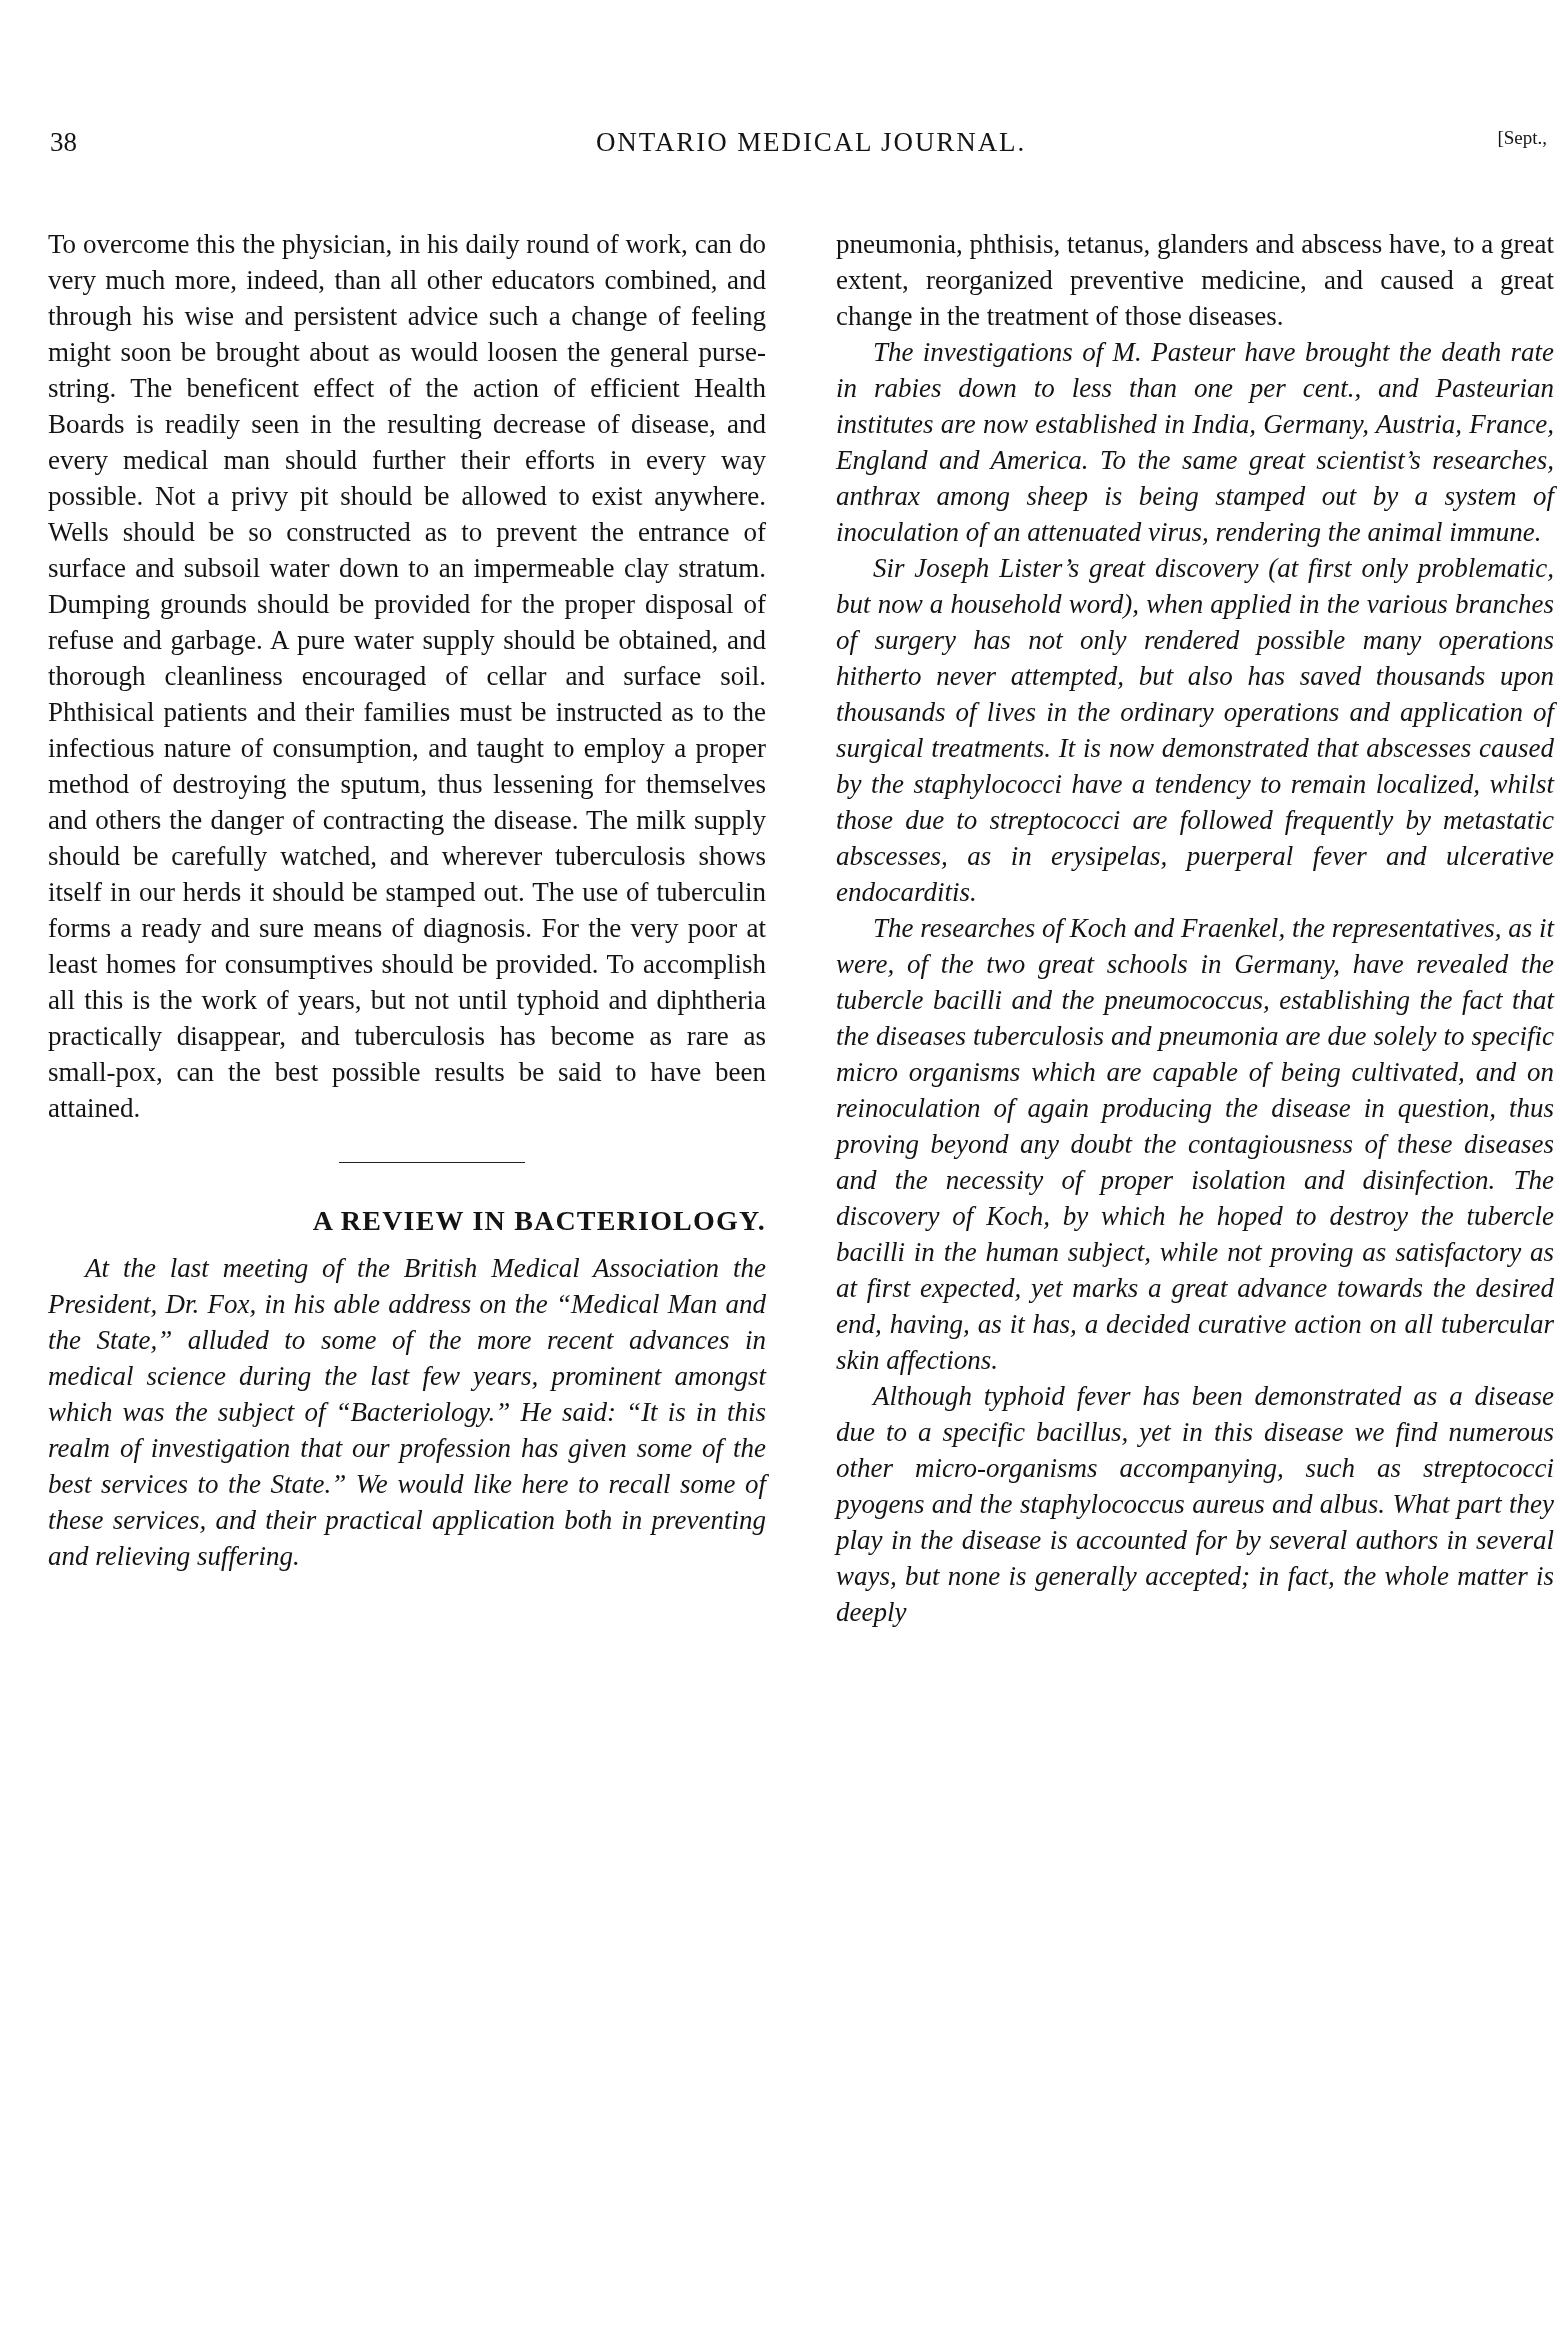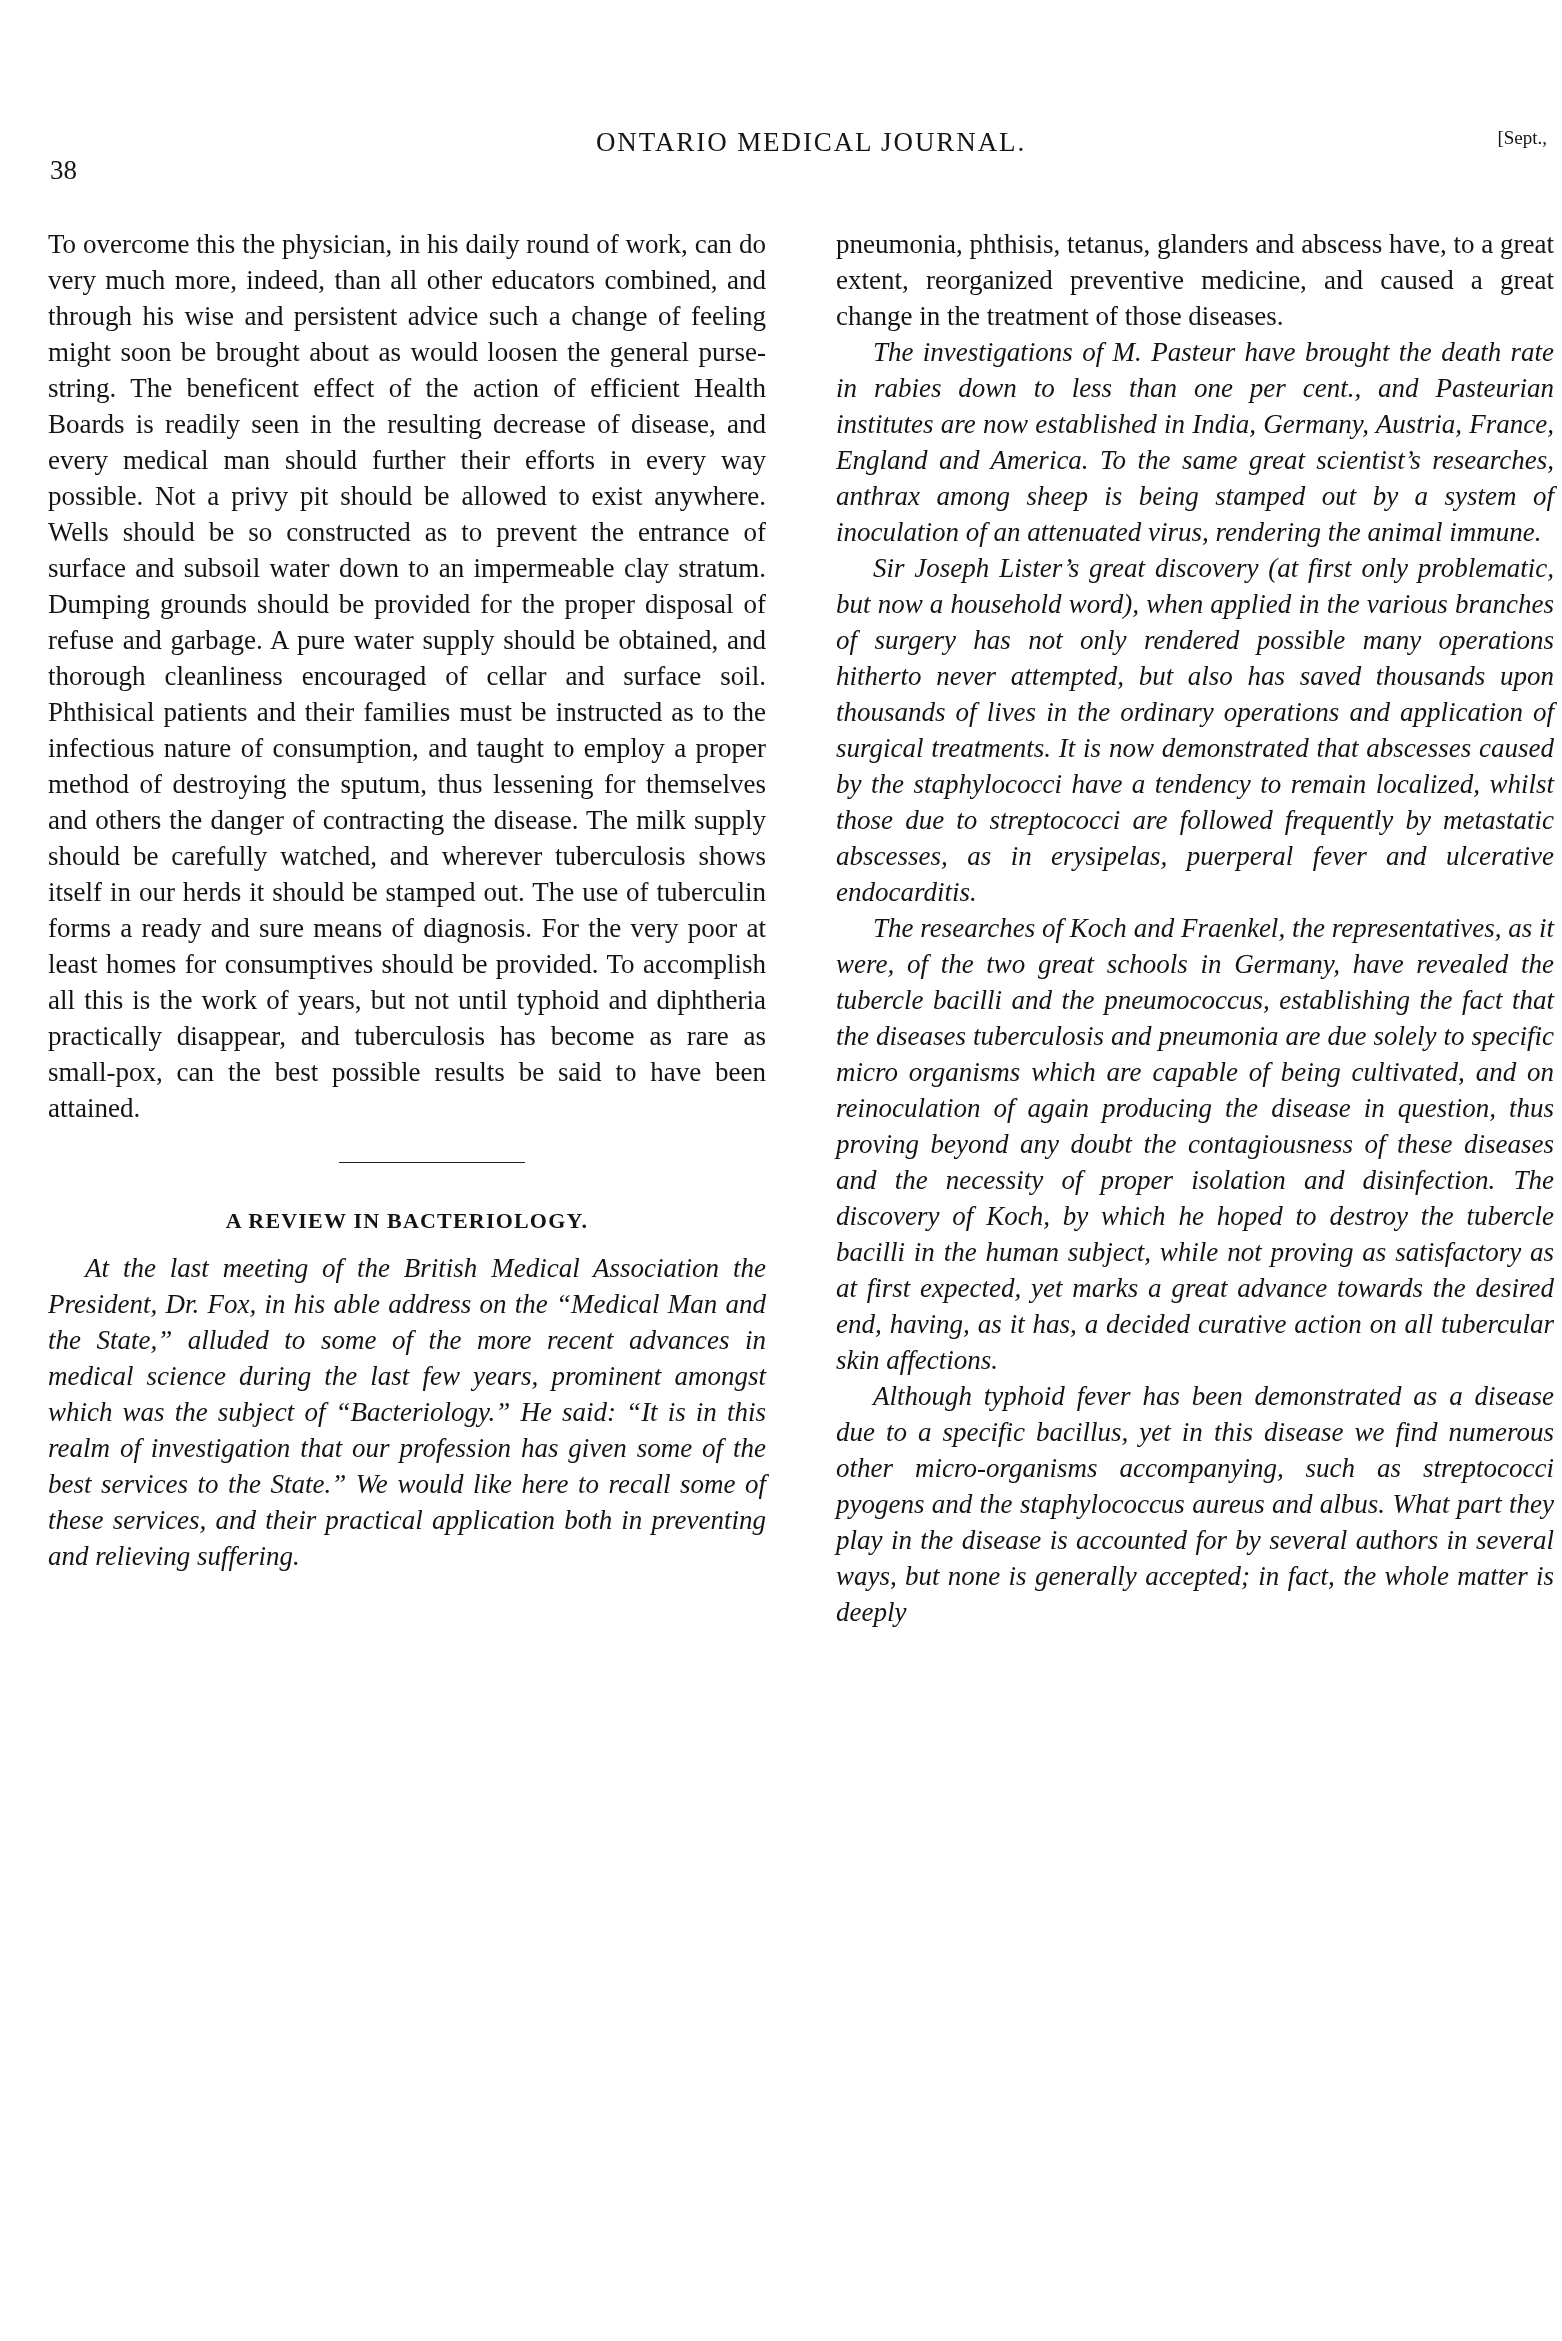--- a/index.html
+++ b/index.html
@@ -4,37 +4,37 @@
 <style>
   html, body { margin: 0; padding: 0; background: #ffffff; }
   body {
     width: 1562px; height: 2342px; position: relative; overflow: hidden;
     font-family: "Liberation Serif", "DejaVu Serif", serif;
     color: #141414;
   }
   .header {
     position: absolute; top: 127px; left: 50px; width: 1522px; height: 43px;
   }
-  .page-num { position: absolute; left: 0; top: 0; font-size: 27px; margin-top: 28px; }
+  .page-num { position: absolute; left: 0; top: 0; font-size: 27px; }
   .running-title { position: absolute; left: 0; right: 0; top: 0; text-align: center; font-size: 27px; letter-spacing: 1.9px; }
   .issue { position: absolute; right: 25px; top: 0; font-size: 19px; }
   .col {
     position: absolute; top: 186px; width: 718px;
     font-size: 27px; line-height: 36px; text-align: justify; margin-top: 40px;
   }
   .col-left { left: 48px; }
   .col-right { left: 836px; }
   .col p { margin: 0; }
   .col p.indent { text-indent: 37px; font-style: italic; }
   .divider {
     margin: 36px auto 40px; width: 186px; height: 1.2px; background: #222;
     position: relative; left: 25px;
   }
   .section-title {
-    text-align: center; font-size: 22px; letter-spacing: 1.2px; margin: 0 0 11.2px;
+    text-align: right; font-size: 28px; letter-spacing: 1.2px; margin: 0 0 11.2px;
   }
 </style>
 </head>
 <body>
 
 <div class="header">
   <span class="page-num">38</span>
   <span class="running-title">ONTARIO MEDICAL JOURNAL.</span>
   <span class="issue">[Sept.,</span>
 </div>

